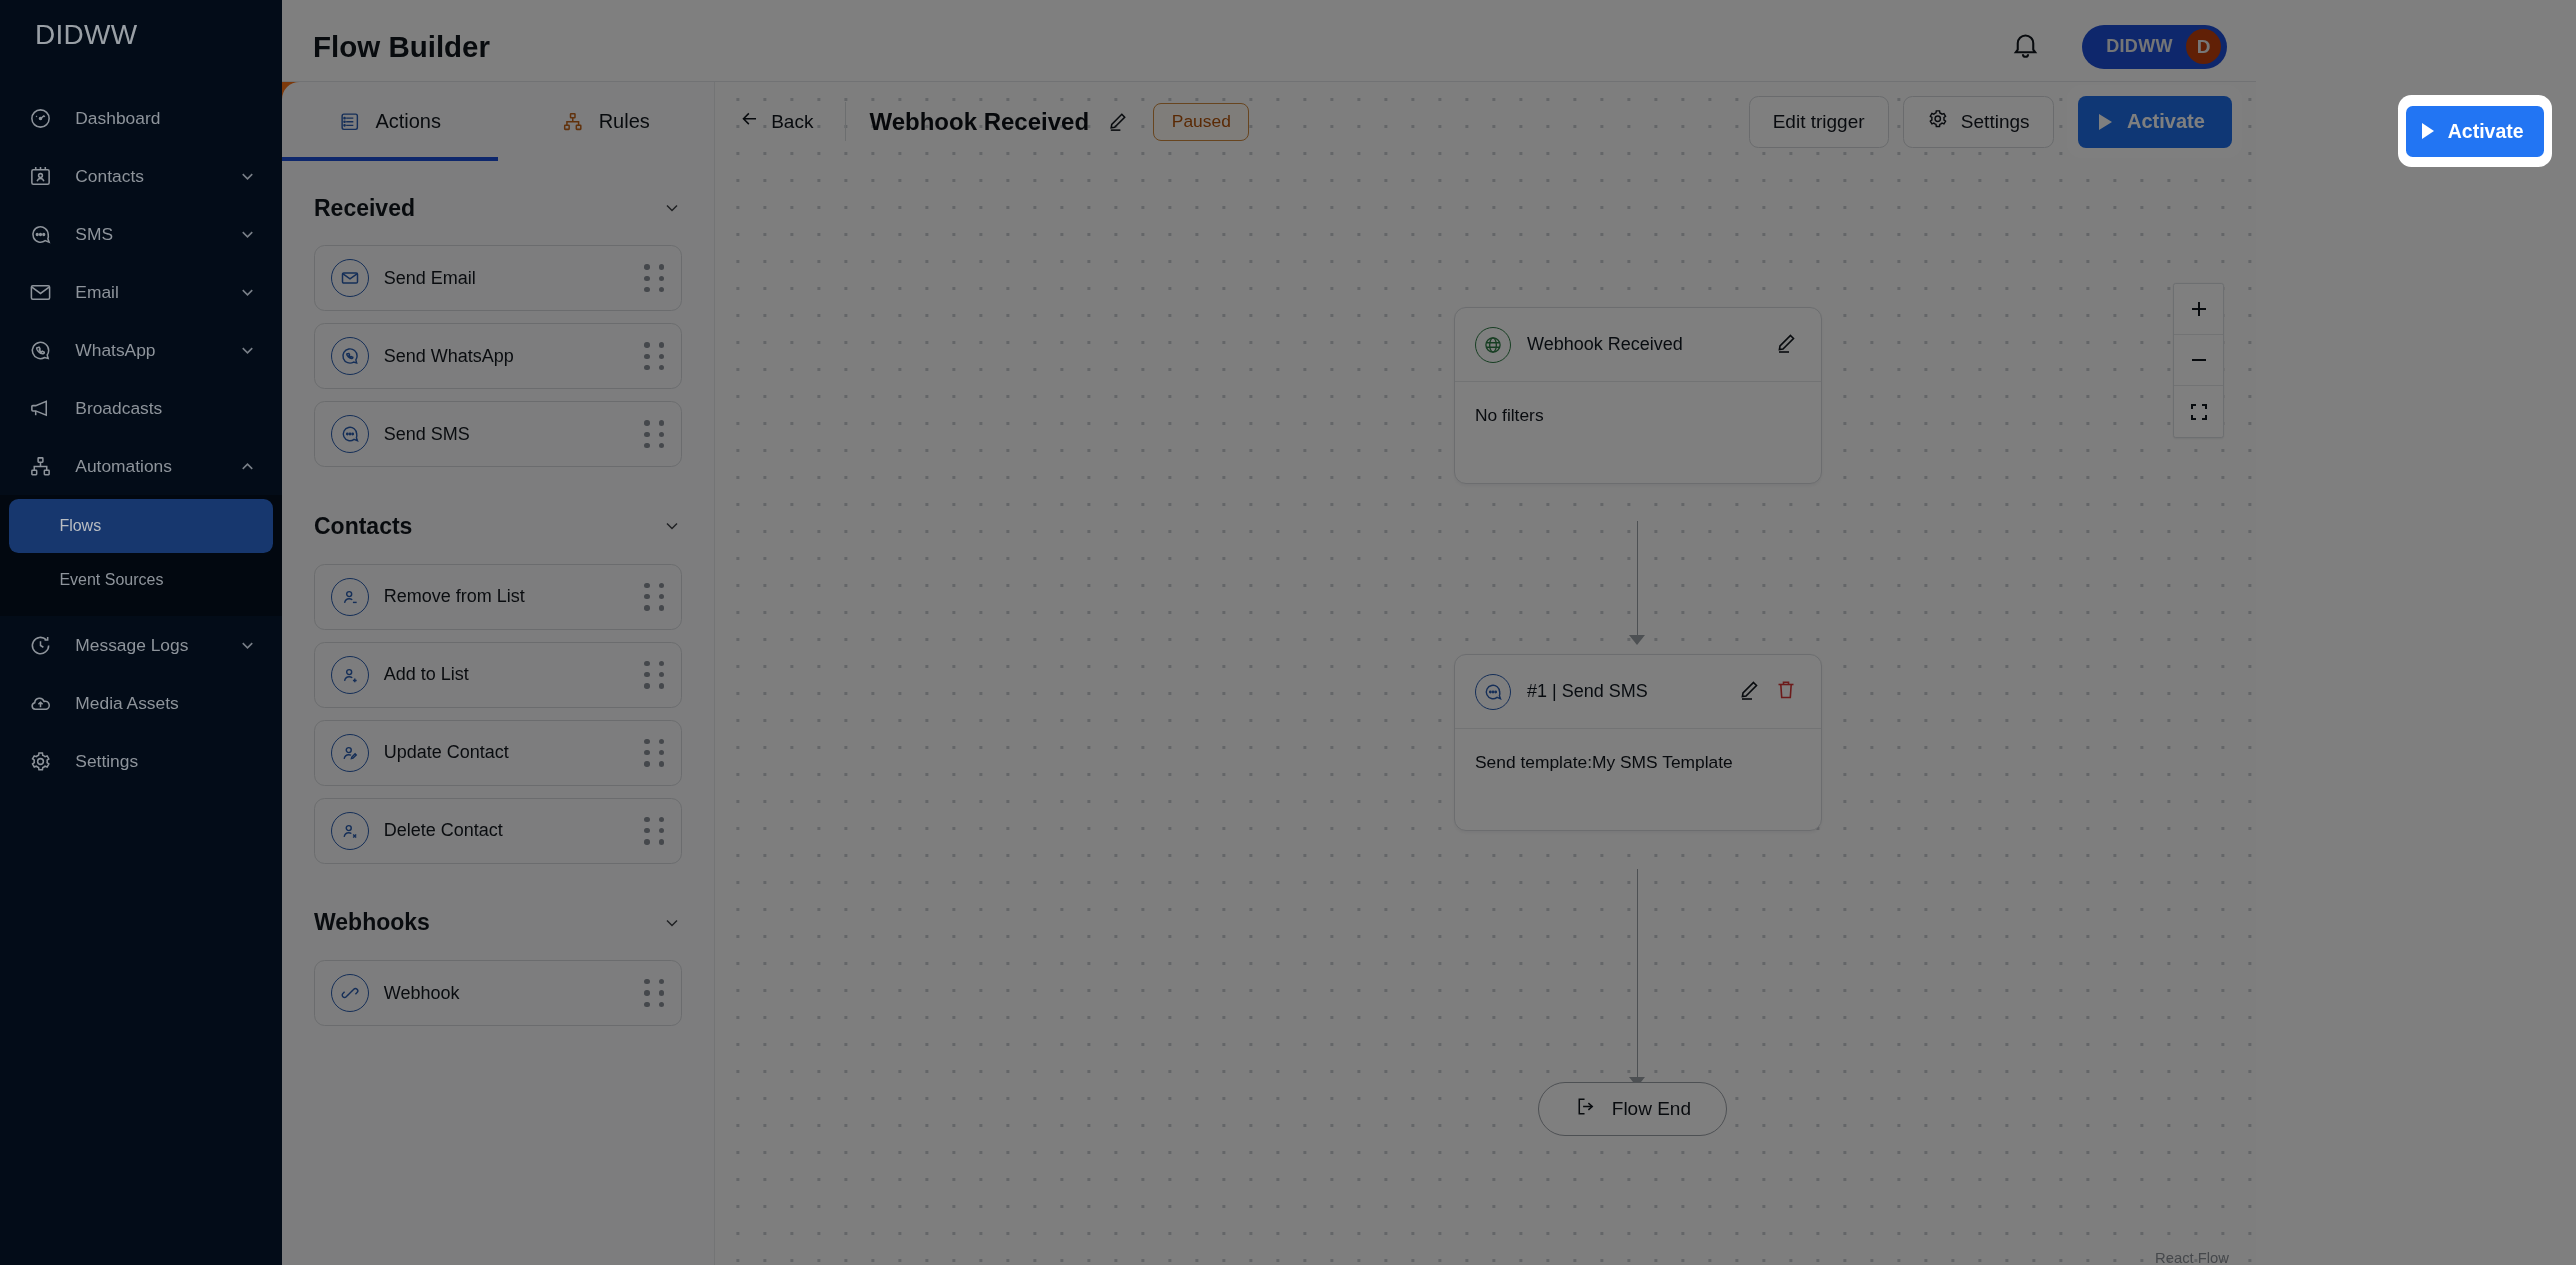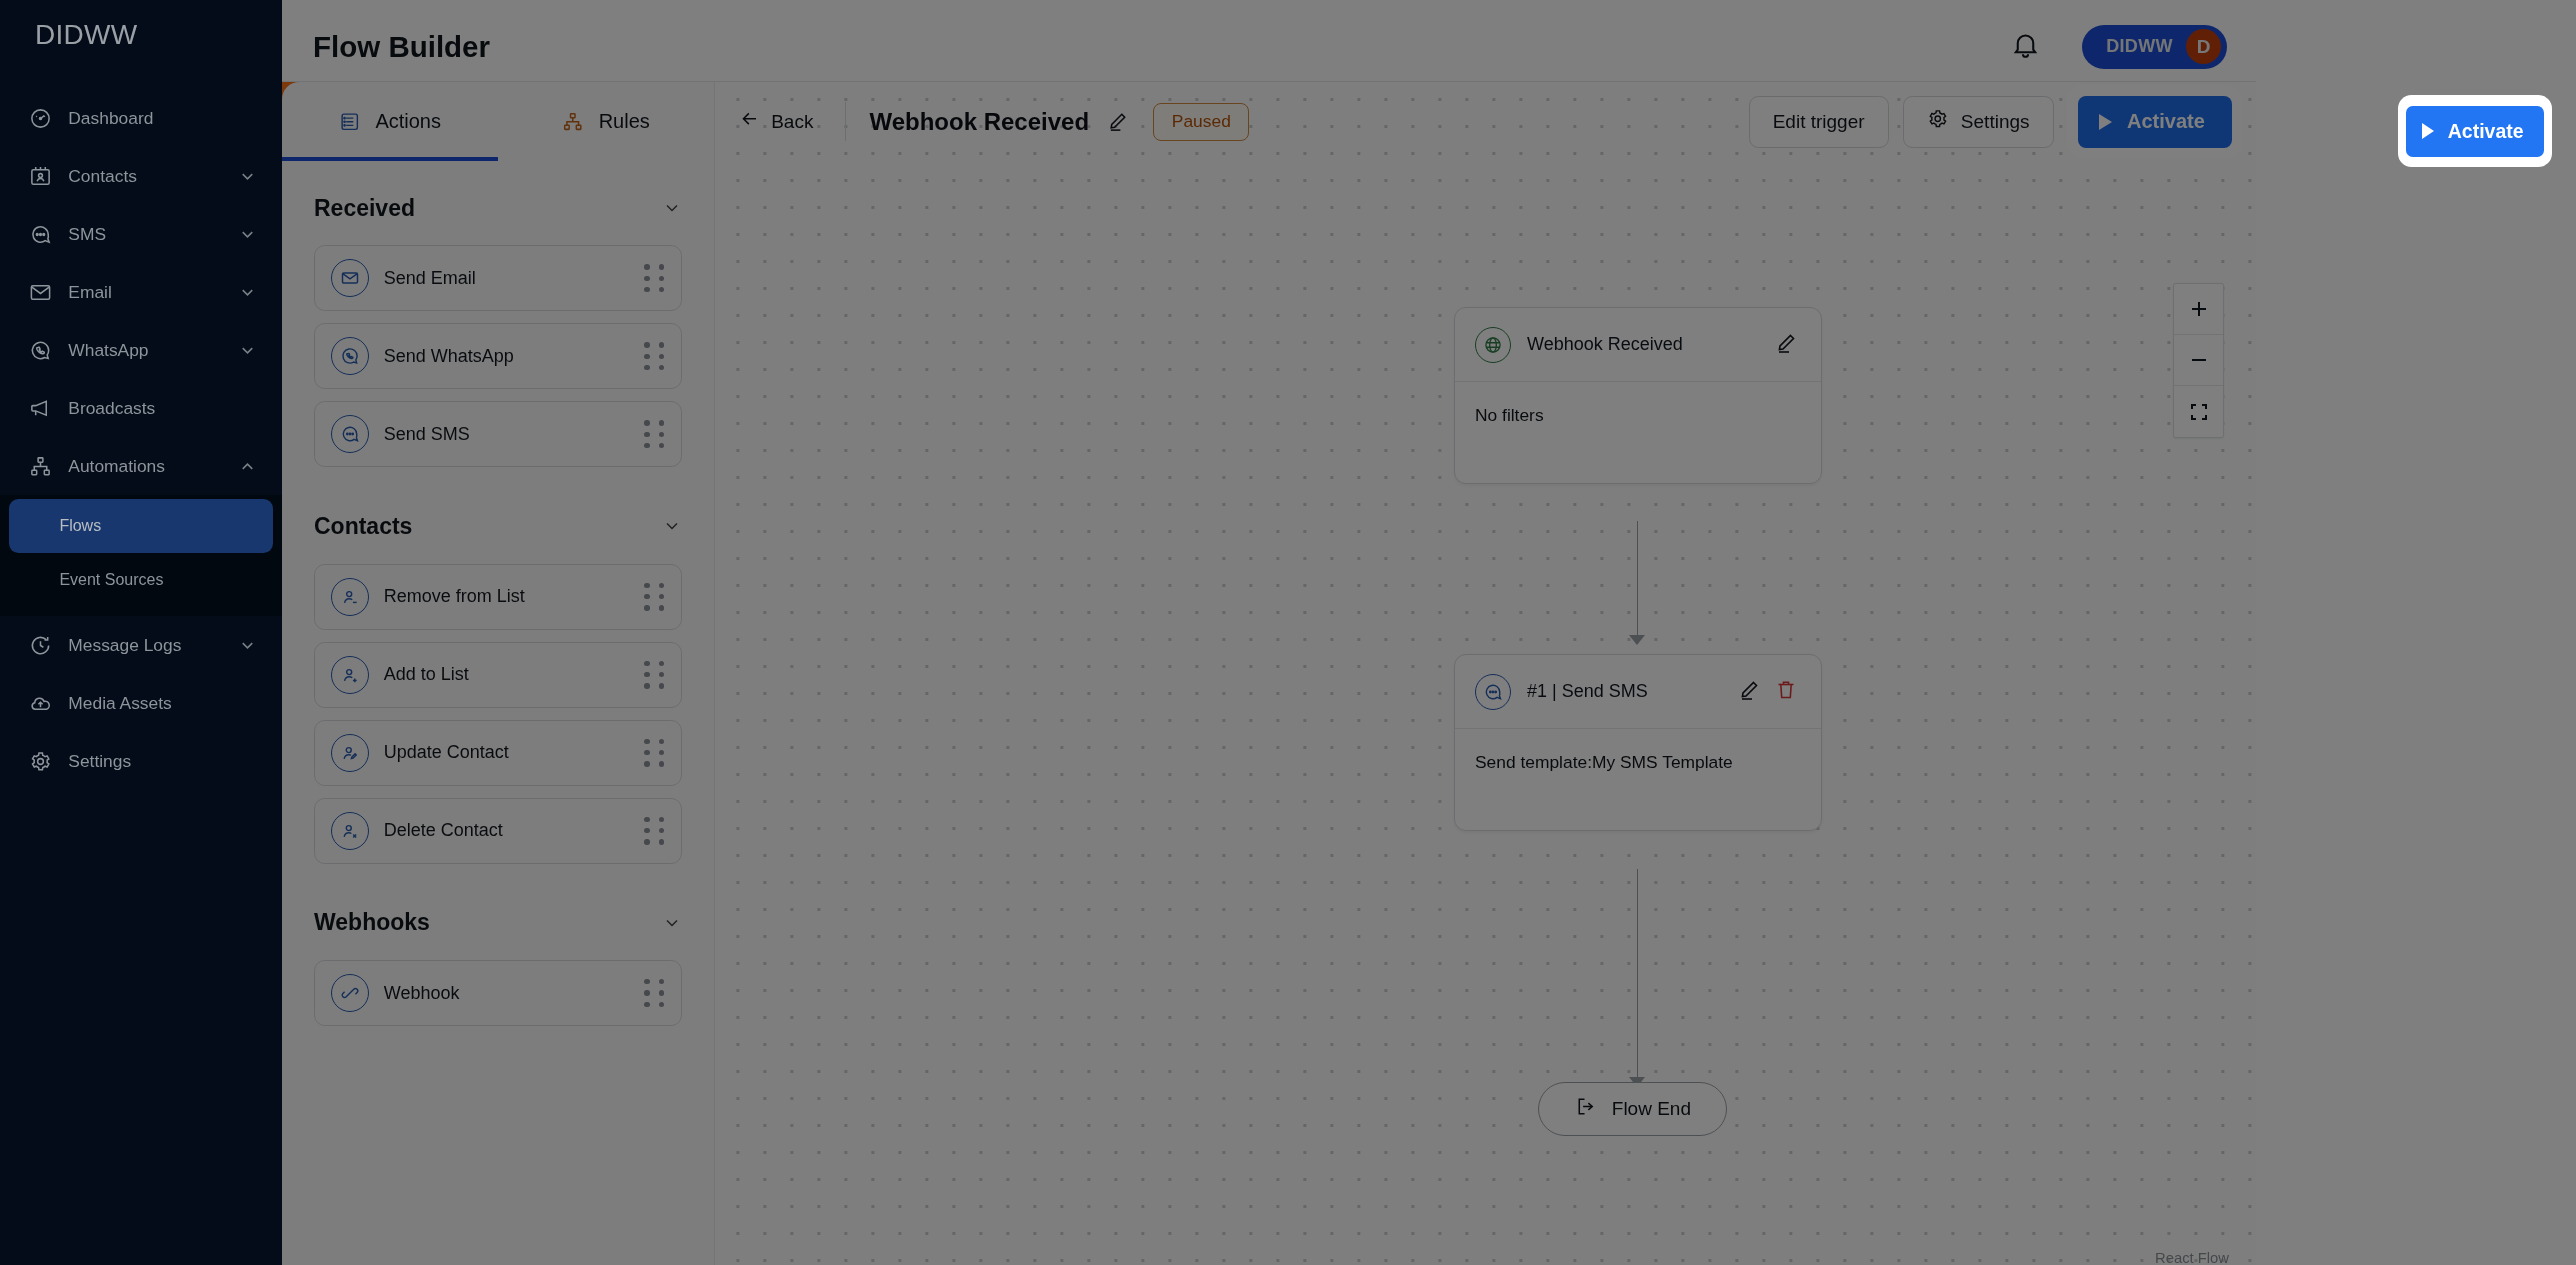--- a/index.html
+++ b/index.html
@@ -24,21 +24,21 @@
   }
   .brand-text {
     font-size: 28px; font-weight: 400; color: #9aa0a6;
     letter-spacing: 0.3px;
   }
   .nav { margin-top: 19px; }
   .nav-item {
     display: flex; align-items: center;
     height: 58px; padding: 0 25.5px 0 28px;
     color: #8e949b; font-size: 17.4px;
-    cursor: pointer; position: relative;
+    cursor: pointer; position: relative; gap: 7px;
   }
   .nav-item .ico {
     width: 25.5px; height: 25.5px; flex: 0 0 25.5px;
     margin-right: 14.8px;
     display: flex; align-items: center; justify-content: center;
   }
   .nav-item .ico svg { width: 23px; height: 23px; }
   .nav-label { flex: 1 1 auto; }
   .chev { width: 19px; height: 19px; flex: 0 0 19px; opacity: .85; }
   .submenu { background: #020810; padding: 4px 0 9.4px 0; }

